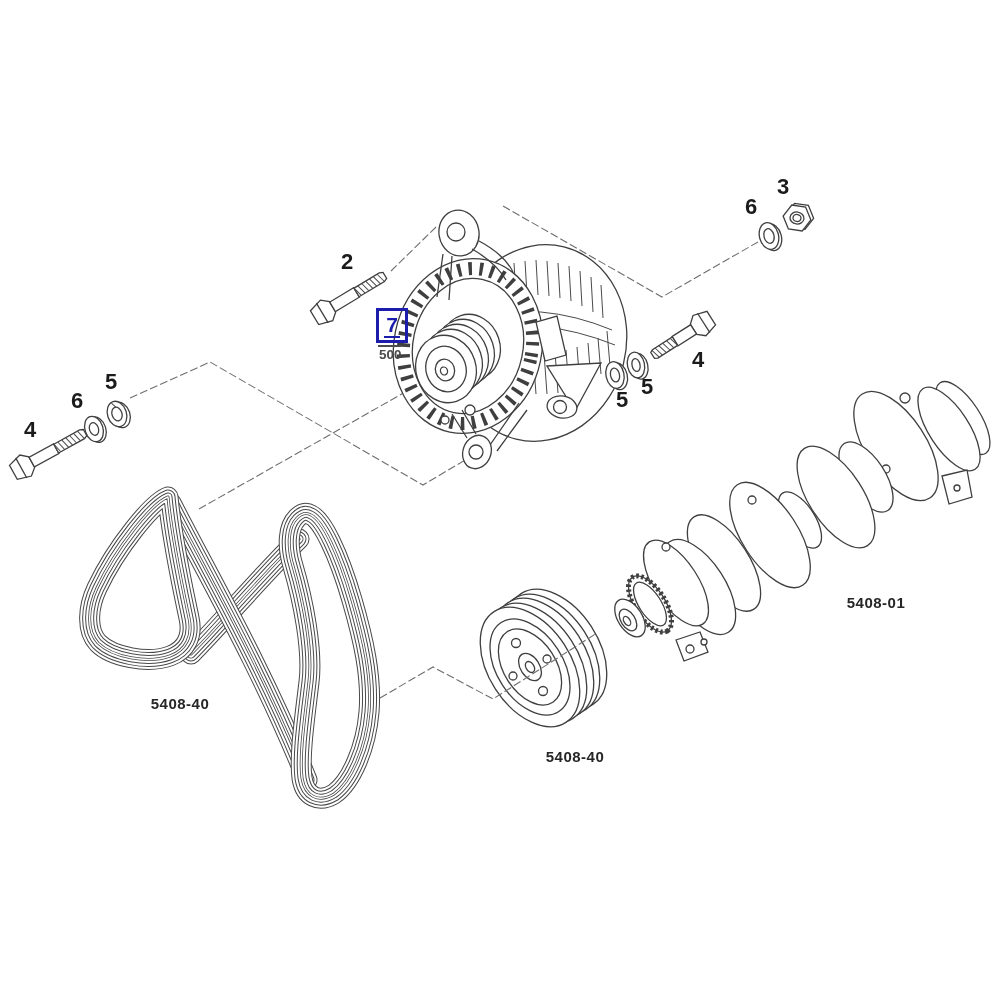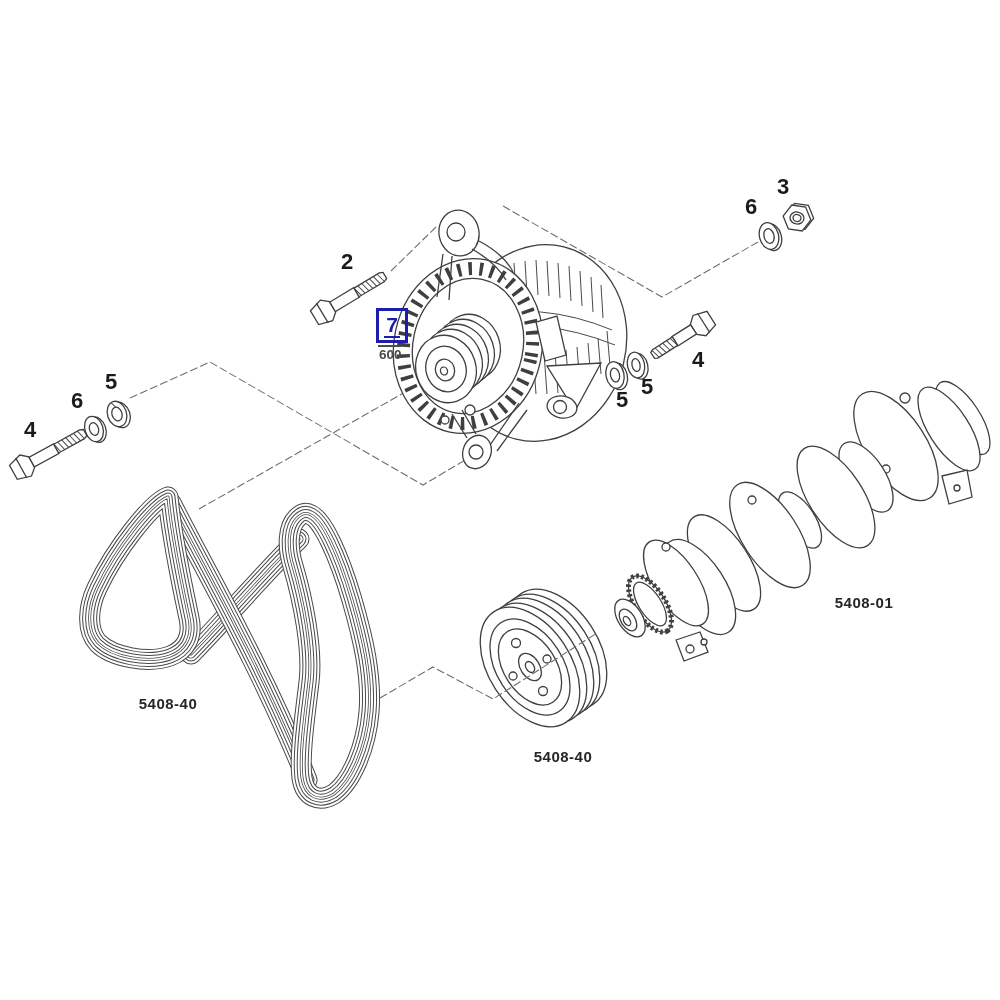--- a/index.html
+++ b/index.html
@@ -9,21 +9,21 @@
   }
   .canvas svg { position:absolute; left:0; top:0; }
   .callout {
     position:absolute; transform:translate(-50%,-50%);
     font: bold 22px "Liberation Sans", sans-serif; color:#1b1b1b;
     line-height:1; user-select:none;
   }
   .partnum {
     position:absolute; transform:translate(-50%,-50%);
     font: bold 15px "Liberation Sans", sans-serif; color:#262626;
-    letter-spacing:0.5px; line-height:1; white-space:nowrap;
+    letter-spacing:0.5px; line-height:1; white-space:nowrap;margin-left:12px;
   }
   .sel-box {
     position:absolute; left:376px; top:308px; width:26px; height:29px;
     border:3px solid #1d1dad; color:#1d1dad; text-align:center;
     font: bold 21px "Liberation Sans", sans-serif; line-height:28px;
   }
   .sel-box span { border-bottom:2px solid #1d1dad; padding:0 2px; }
   .sel-underline {
     position:absolute; left:378px; top:345px; width:23px; height:2px; background:#4c4c4c;
   }
@@ -253,19 +253,19 @@
   <div class="callout" style="left:751px; top:207px;">6</div>
   <div class="callout" style="left:698px; top:360px;">4</div>
   <div class="callout" style="left:647px; top:387px;">5</div>
   <div class="callout" style="left:622px; top:400px;">5</div>
   <div class="callout" style="left:30px; top:430px;">4</div>
   <div class="callout" style="left:77px; top:401px;">6</div>
   <div class="callout" style="left:111px; top:382px;">5</div>
 
   <div class="sel-box"><span>7</span></div>
   <div class="sel-underline"></div>
-  <div class="sel-ref">600</div>
+  <div class="sel-ref">500</div>
 
   <div class="partnum" style="left:168px; top:703px;">5408-40</div>
   <div class="partnum" style="left:563px; top:756px;">5408-40</div>
   <div class="partnum" style="left:864px; top:602px;">5408-01</div>
 
 </div>
 
 </body></html>

